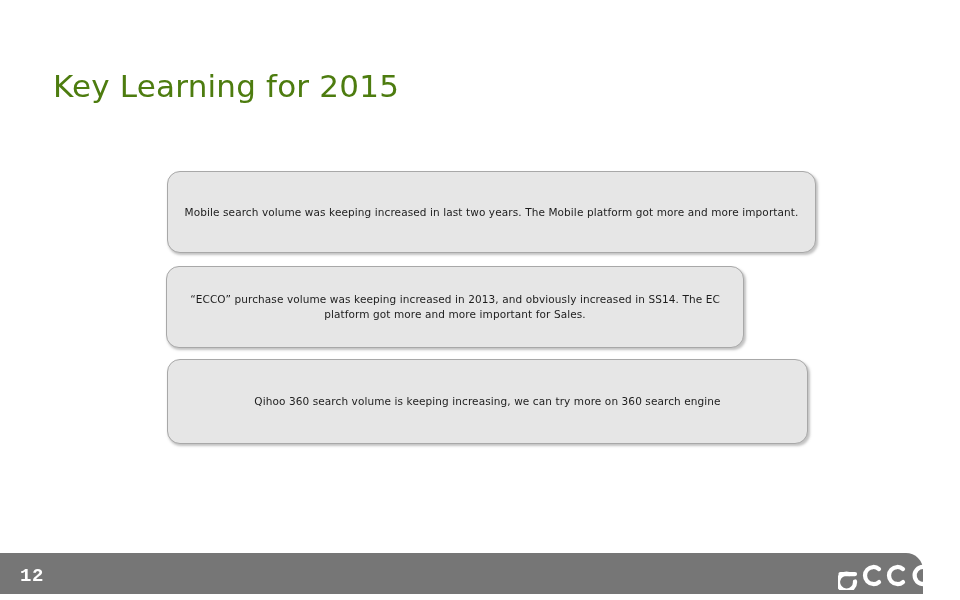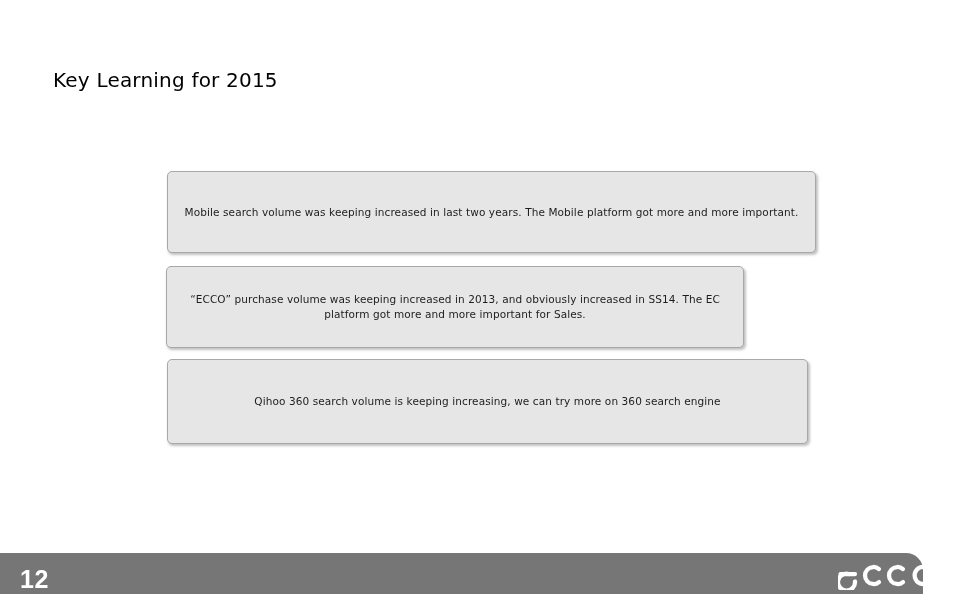--- a/index.html
+++ b/index.html
@@ -19,43 +19,43 @@
     position: absolute;
     inset: 0;
     background: #ffffff;
   }
 
   
   .slide-title {
     position: absolute;
     left: 53px;
     top: 68px;
-    font-size: 20px;
+    font-size: 31px;
     font-weight: 400;
     letter-spacing: 0.2px;
-    color: #000000;
+    color: #4d7c0f;
     white-space: nowrap;
     font-family: "DejaVu Sans", sans-serif;
   }
 
   
   .callouts {
     position: absolute;
     left: 0;
     top: 0;
     width: 960px;
     height: 600px;
   }
 
   .callout {
     position: absolute;
     box-sizing: border-box;
     background: #e6e6e6;
     border: 1.5px solid #a8a8a8;
-    border-radius: 5px;
+    border-radius: 13px;
     box-shadow: 1.5px 2px 2.5px rgba(120,120,120,0.45);
     display: flex;
     align-items: center;
     justify-content: center;
     padding: 6px 16px;
   }
 
   .callout-text {
     font-family: "DejaVu Sans", sans-serif;
     font-size: 10.5px;
@@ -77,22 +77,22 @@
     width: 923px;
     height: 41px;
     background: #767676;
     border-top-right-radius: 17px;
   }
 
   .page-number {
     position: absolute;
     left: 20px;
     top: 567px;
-    font-family: Liberation Sans, sans-serif;
-    font-size: 25px;
+    font-family: Liberation Mono, monospace;
+    font-size: 19px;
     font-weight: bold;
     color: #ffffff;
     letter-spacing: 0.5px;
     line-height: 1;
   }
 
   .ecco-logo {
     position: absolute;
     right: 18px;
     top: 558px;

